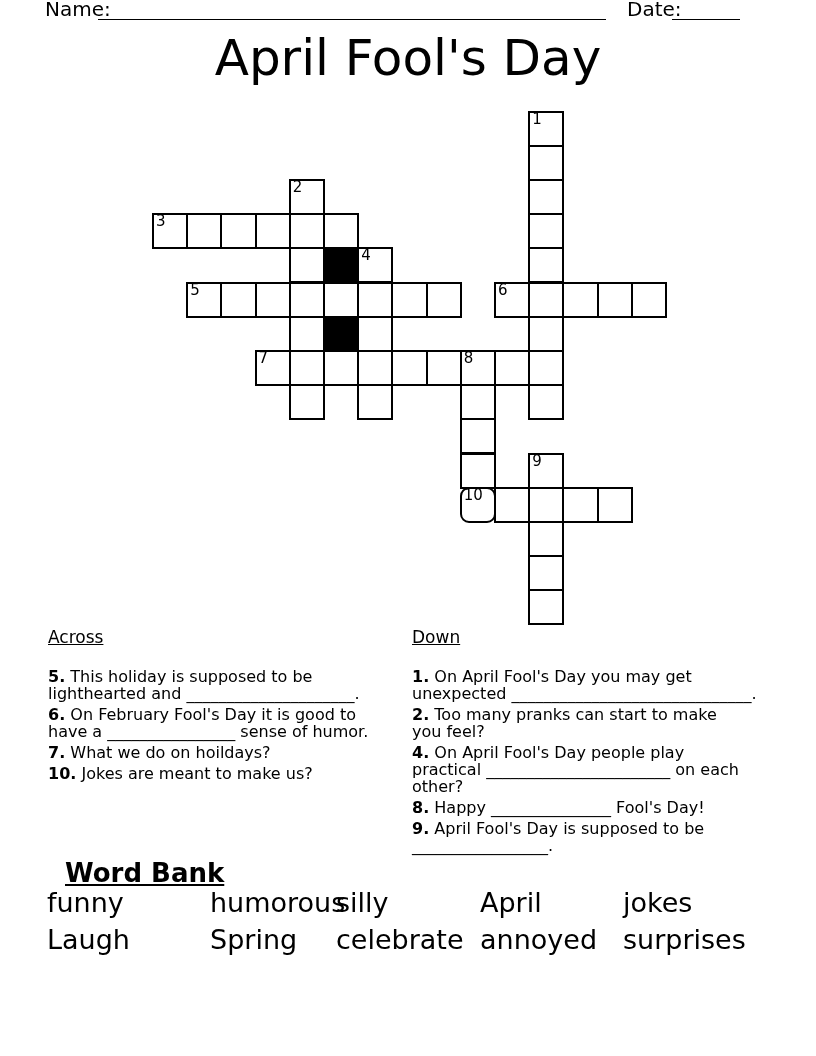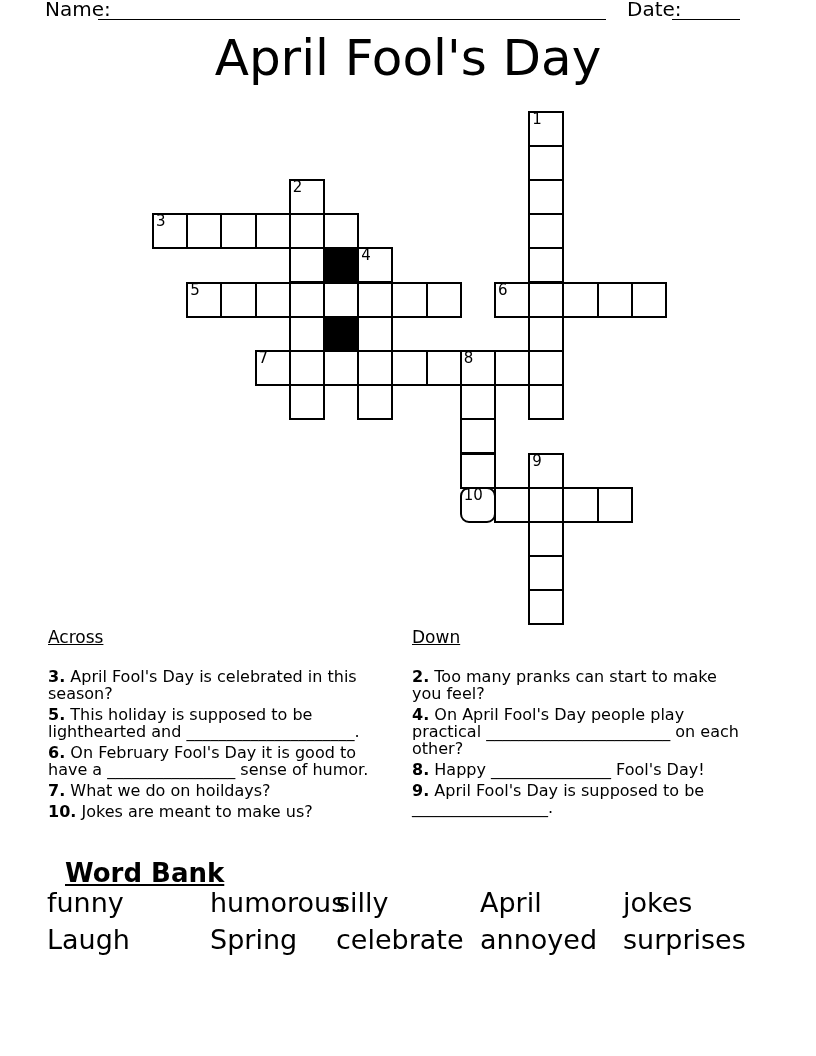--- a/index.html
+++ b/index.html
@@ -153,32 +153,32 @@
       <div class="cell" style="left: 528.2px; top: 486.7px;"></div>
       <div class="cell" style="left: 562.4px; top: 486.7px;"></div>
       <div class="cell" style="left: 596.6px; top: 486.7px;"></div>
       <div class="cell" style="left: 528.2px; top: 520.9px;"></div>
       <div class="cell" style="left: 528.2px; top: 555.1px;"></div>
       <div class="cell" style="left: 528.2px; top: 589.3px;"></div>
     </div>
 
   <div class="clues across">
     <h2>Across</h2>
-    <p class="clue"><b>3.</b> <span class="txt">April Fool's Day is celebrated in this
-season?</span></p>
     <p class="clue"><b>5.</b> <span class="txt">This holiday is supposed to be
 lighthearted and _____________________.</span></p>
     <p class="clue"><b>6.</b> <span class="txt">On February Fool's Day it is good to
 have a ________________ sense of humor.</span></p>
     <p class="clue"><b>7.</b> <span class="txt">What we do on hoildays?</span></p>
     <p class="clue"><b>10.</b> <span class="txt">Jokes are meant to make us?</span></p>
   </div>
 
   <div class="clues down">
     <h2>Down</h2>
+    <p class="clue"><b>1.</b> <span class="txt">On April Fool's Day you may get
+unexpected ______________________________.</span></p>
     <p class="clue"><b>2.</b> <span class="txt">Too many pranks can start to make
 you feel?</span></p>
     <p class="clue"><b>4.</b> <span class="txt">On April Fool's Day people play
 practical _______________________ on each
 other?</span></p>
     <p class="clue"><b>8.</b> <span class="txt">Happy _______________ Fool's Day!</span></p>
     <p class="clue"><b>9.</b> <span class="txt">April Fool's Day is supposed to be
 _________________.</span></p>
   </div>
 

